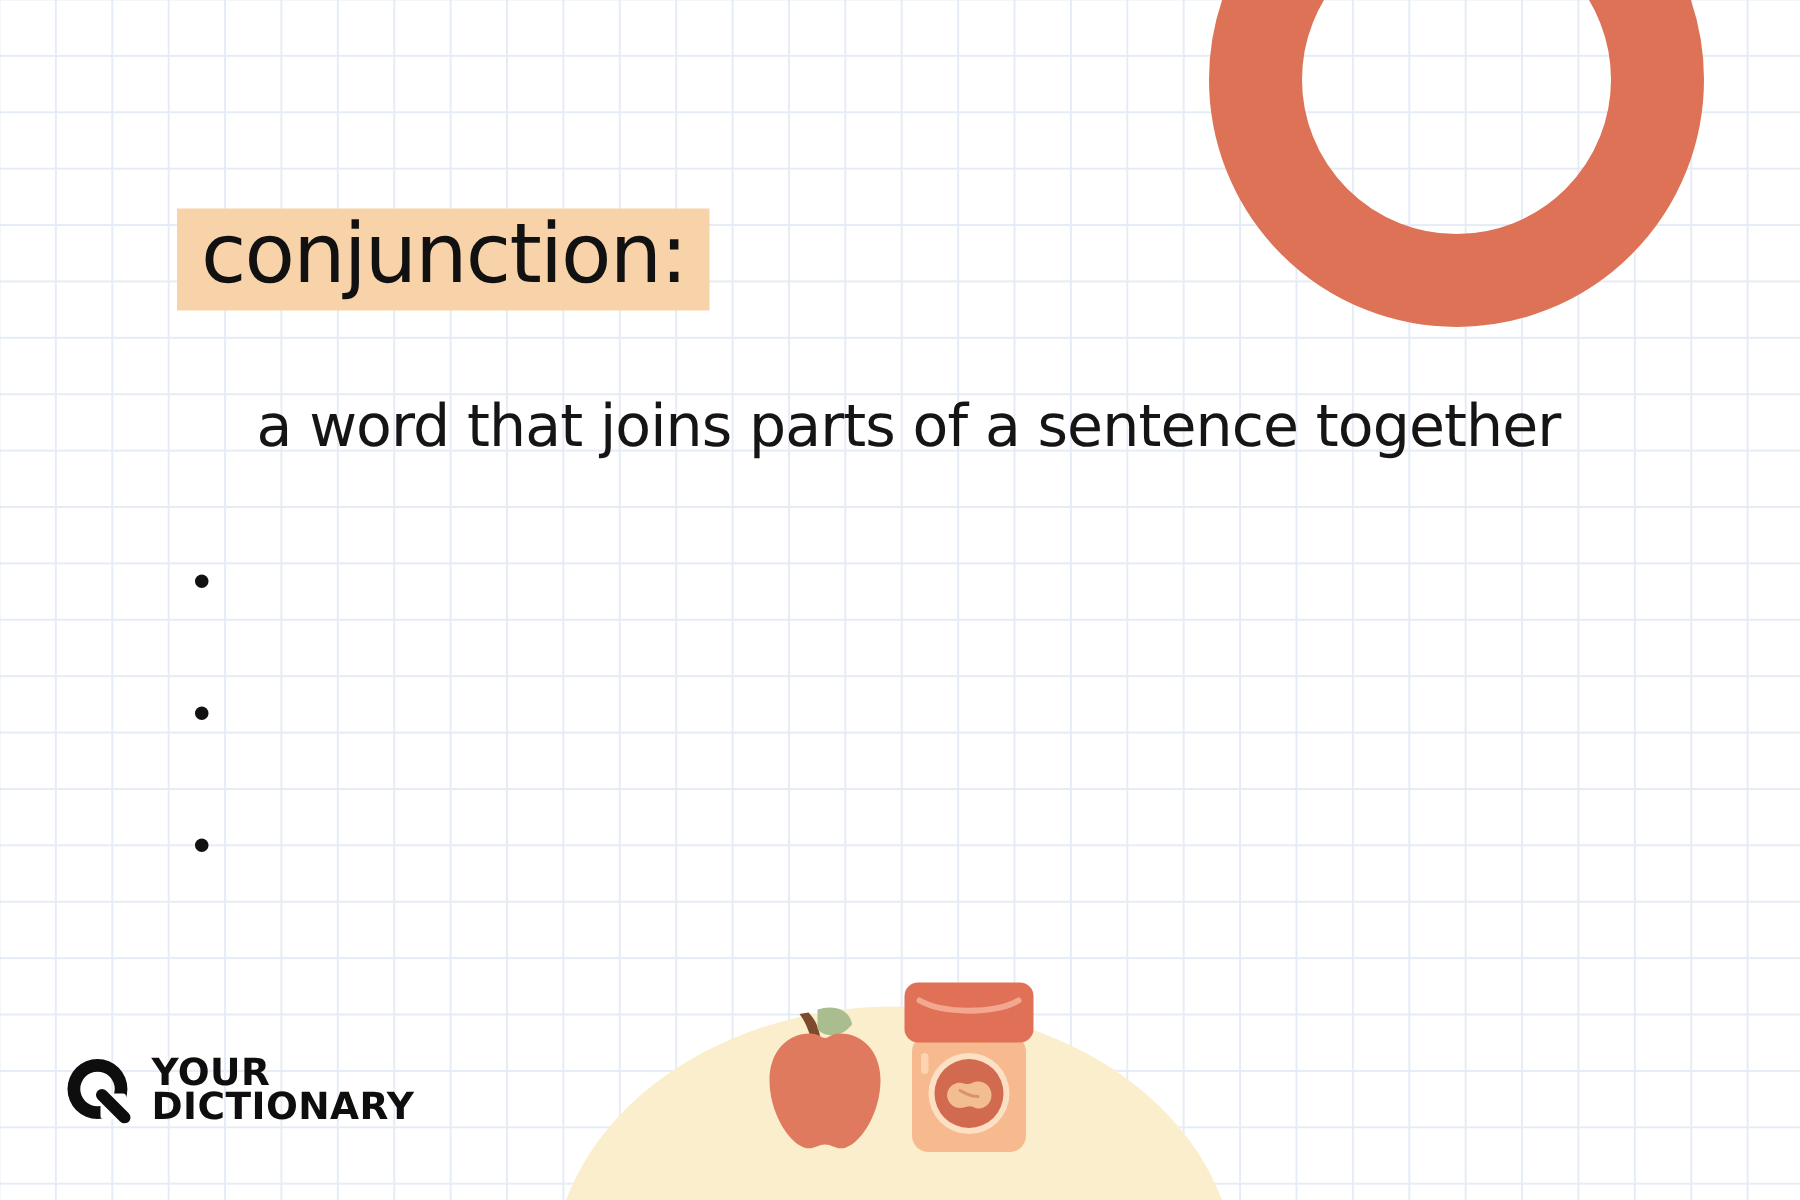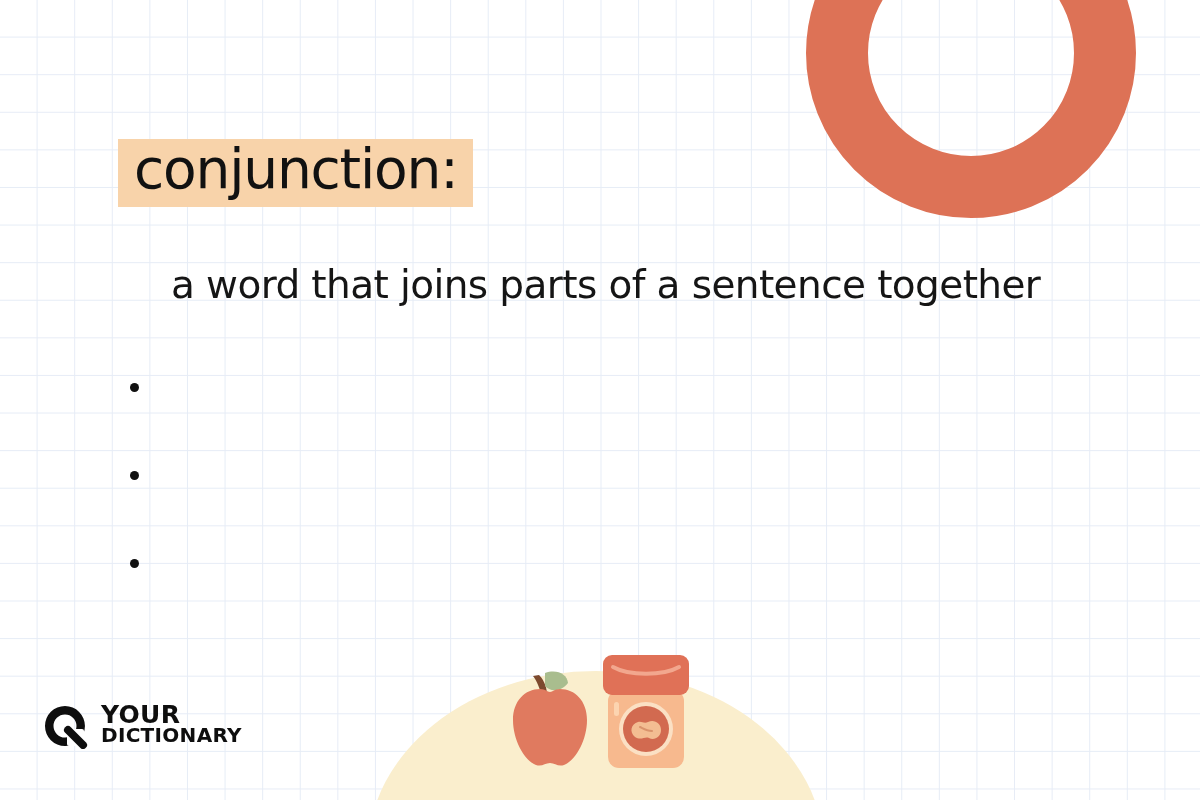--- a/index.html
+++ b/index.html
@@ -174,21 +174,21 @@
     flex-direction: column;
     line-height: 0.93;
   }
   .logo-words span {
     font-family: "DejaVu Sans", sans-serif;
     font-weight: 700;
     color: #0e0e0e;
     letter-spacing: 0.3px;
   }
   .logo-your { font-size: 25px; }
-  .logo-dict { font-size: 20px; }
+  .logo-dict { font-size: 25px; }
 </style>
 </head>
 <body>
 
 <div id="canvas">
 
   <div class="grid"></div>
 
   <div class="arc-wrap">
     <div class="arc-ring"></div>

